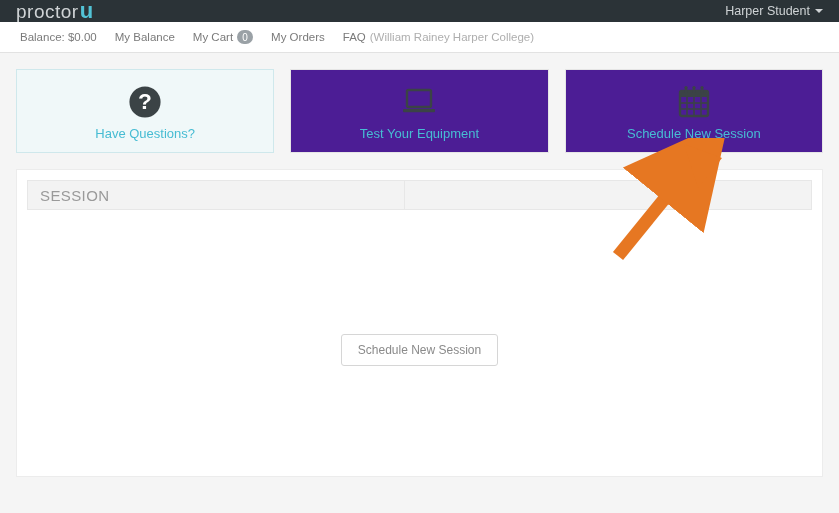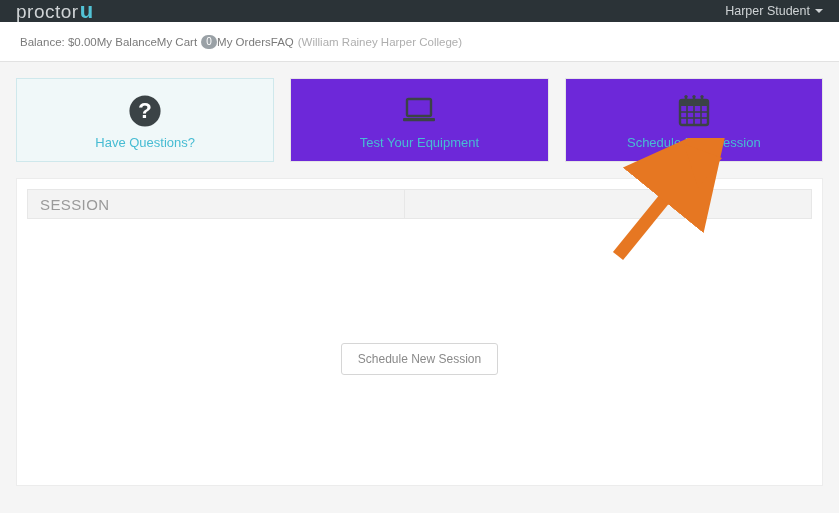--- a/index.html
+++ b/index.html
@@ -31,24 +31,25 @@
     }
     .caret-down {
       width: 0; height: 0;
       border-left: 4px solid transparent;
       border-right: 4px solid transparent;
       border-top: 4px solid #cfd3d5;
     }
     .subnav {
       background: #fff;
       border-bottom: 1px solid #e2e2e2;
-      height: 40px;
+      height: 31px;
       display: flex;
       align-items: center;
       padding: 8px 20px;
+      gap: 18px;
       font-size: 11.5px;
       color: #7a7a7a;
     }
     .subnav .item { display: flex; align-items: center; gap: 4px; cursor: pointer;}
     .cart-badge {
       background: #9aa1a6;
       color: #fff;
       border-radius: 8px;
       min-width: 16px;
       height: 14px;
@@ -62,21 +63,21 @@
     .page {
       padding: 16px;
     }
     .cards {
       display: flex;
       gap: 16px;
       margin-bottom: 16px;
     }
     .card {
       flex: 1;
-      background: #6d28d9;
+      background: #4c1d95;
       border: 1px solid #e5e5e5;
       height: 84px;
       display: flex;
       flex-direction: column;
       align-items: center;
       justify-content: center;
       cursor: pointer;
     }
     .card.active {
       background: #f0f8f9;

